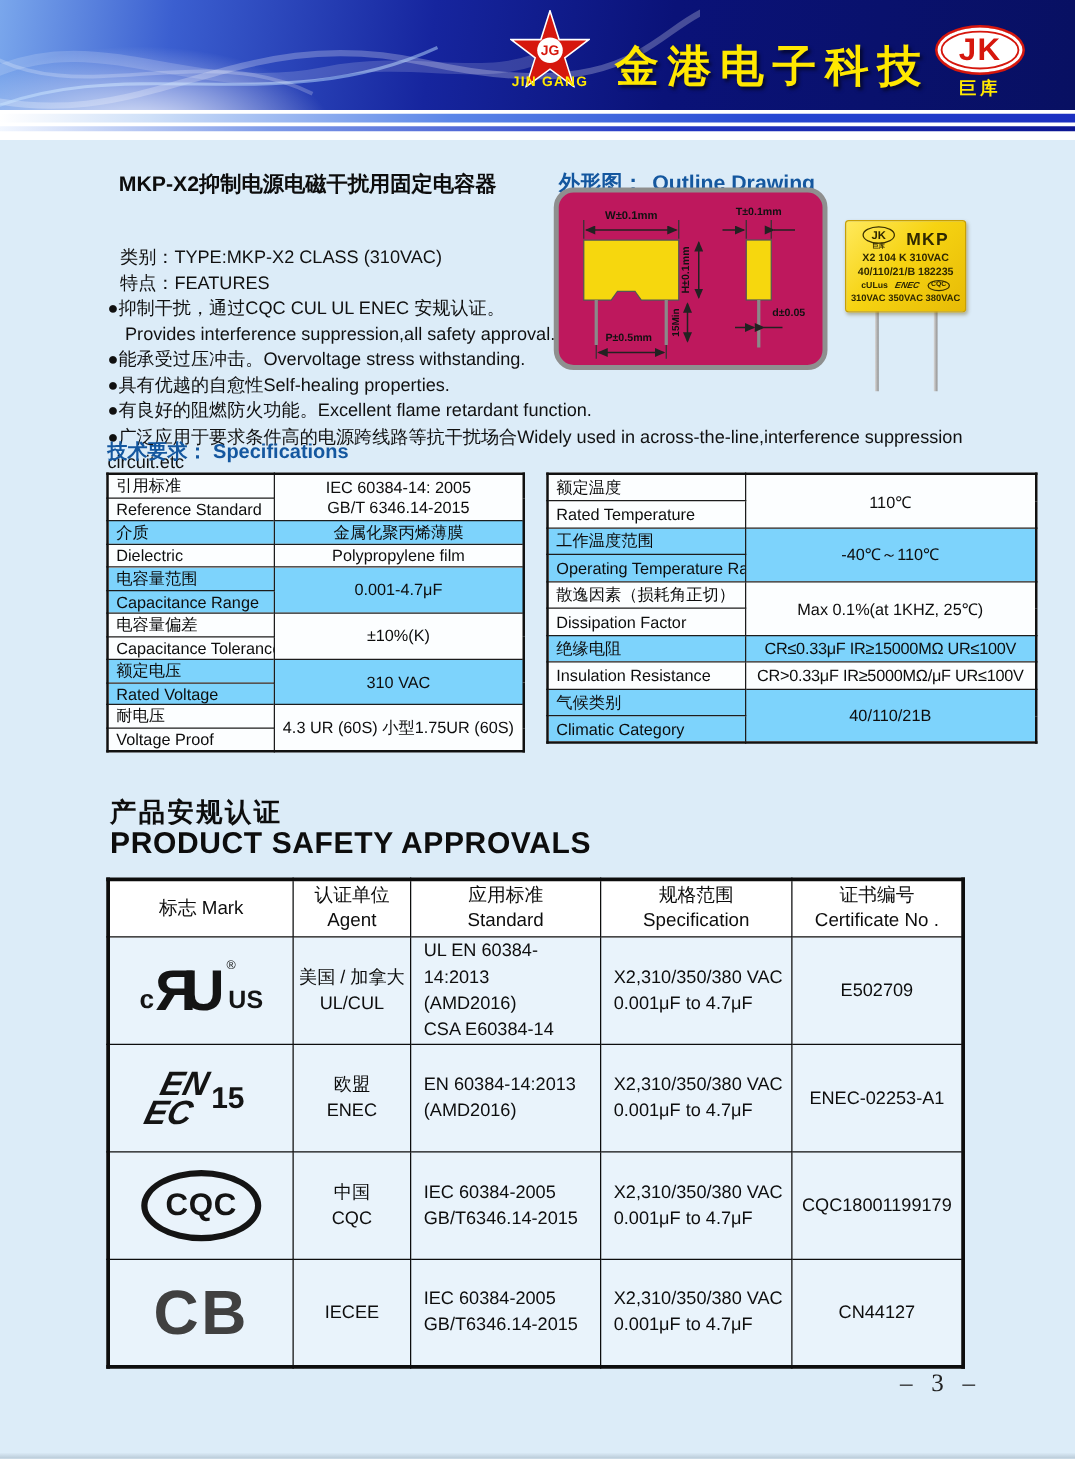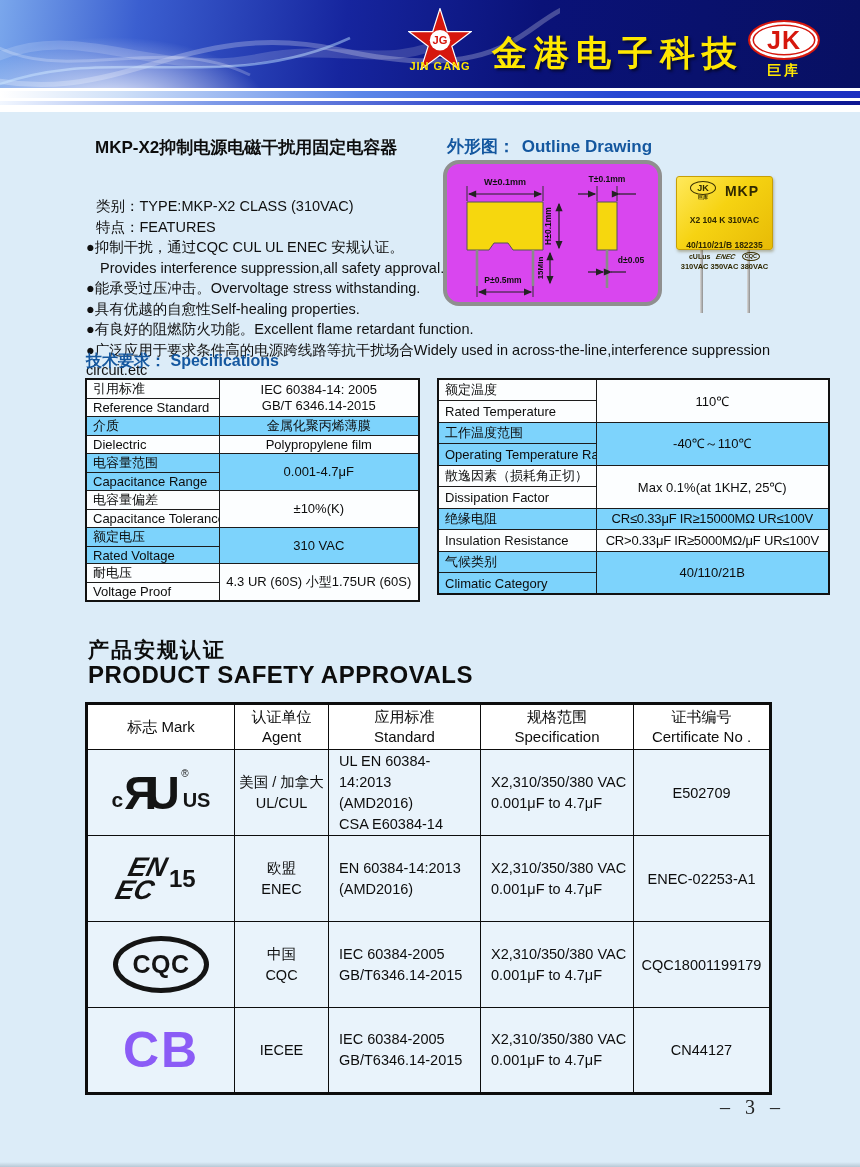--- a/index.html
+++ b/index.html
@@ -33,37 +33,37 @@
 
   
   .doc-title { position:absolute; left:95px; top:136px; font-size:17px; font-weight:bold; color:#0d0d0d; }
   .outline-heading { position:absolute; left:447px; top:135px; font-size:17px; color:#14579f; font-weight:600; }
   .outline-heading .en { font-weight:600; margin-left:2px; }
   .info-block { position:absolute; left:86px; top:196px; width:710px; font-size:14.5px; color:#101010; line-height:20.5px; }
   .info-block .lead-line { padding-left:10px; }
   .info-block .cont { padding-left:14px; }
 
   
-  .drawing-panel { position:absolute; left:443px; top:160px; width:219px; height:146px;
-    background:#d946ef; border:4px solid #8f8f8f; border-radius:16px; }
+  .drawing-panel { position:absolute; left:443px; top:150px; width:219px; height:146px;
+    background:#be185d; border:4px solid #8f8f8f; border-radius:16px; }
 
   
   .cap-lead { position:absolute; width:3px; height:64px; top:249px;
     background:linear-gradient(90deg,#d9d9d9,#8f8f8f); }
   .cap-body { position:absolute; left:676px; top:176px; width:97px; height:74px;
     background:linear-gradient(135deg,#ffe95c 0%,#f6d312 45%,#e7bb06 100%);
     border:1px solid #c79f05; border-radius:3px; box-shadow:1px 2px 3px rgba(90,70,0,0.35);
     color:#2f2800; }
   .ph-row1 { display:flex; align-items:center; justify-content:center; gap:9px; margin-top:4px; }
   .ph-jk-wrap { display:flex; flex-direction:column; align-items:center; }
   .ph-jk { width:26px; height:14px; border:1.5px solid #3a3000; border-radius:50%;
     display:flex; align-items:center; justify-content:center; font-size:9px; font-weight:800; }
   .ph-jk-sub { font-size:5px; font-weight:700; line-height:5px; }
   .ph-mkp { font-size:14px; font-weight:800; letter-spacing:1px; }
-  .ph-line { text-align:center; font-size:8.5px; font-weight:700; line-height:10px; margin-top:15px; white-space:nowrap; }
+  .ph-line { text-align:center; font-size:8.5px; font-weight:700; line-height:10px; margin-top:1px; white-space:nowrap; }
   .ph-marks { display:flex; align-items:center; justify-content:center; gap:6px; margin-top:1px; height:10px; }
   .ph-mark-ul { font-size:7px; font-weight:800; }
   .ph-mark-enec { font-size:7px; font-weight:800; font-style:italic; transform:skewX(-12deg); }
   .ph-mark-cqc { font-size:5.5px; font-weight:800; border:1px solid #3a3000; border-radius:50%; padding:0 2px; line-height:7px; }
   .ph-last { font-size:7.5px; font-weight:700; text-align:center; margin-top:1px; }
 
   
   .spec-heading { position:absolute; left:86px; top:351px; font-size:16px; font-weight:bold; color:#14579f; }
   table.spec { position:absolute; border-collapse:collapse; table-layout:fixed; border:2.5px solid #111; background:#fcfeff; }
   table.spec td { border:1.5px solid #1c1c1c; padding:0 6px; font-size:13px; color:#0d0d0d; overflow:hidden; white-space:nowrap; }
@@ -99,21 +99,21 @@
   .ul-u { display:inline-block; font-size:46px; font-weight:800; line-height:38px; margin-left:-11px; }
   .ul-reg { position:absolute; top:-6px; right:-9px; font-size:10px; }
   .ul-us { font-size:20px; font-weight:800; margin-left:3px; }
   .mark-enec { display:flex; align-items:center; justify-content:center; color:#141414; }
   .enec-st { font-style:italic; font-weight:800; font-size:27px; line-height:23px; transform:skewX(-14deg); }
   .enec-l2 { margin-left:-7px; }
   .enec-15 { font-size:24px; font-weight:600; margin-left:5px; }
   .mark-cqc { width:96px; height:57px; border:5px solid #141414; border-radius:50%;
     display:flex; align-items:center; justify-content:center; margin:0 auto; }
   .mark-cqc span { font-size:25px; font-weight:800; letter-spacing:0.5px; color:#141414; }
-  .mark-cb { font-size:50px; font-weight:800; letter-spacing:2px; color:#8b5cf6; text-align:center; }
+  .mark-cb { font-size:50px; font-weight:800; letter-spacing:2px; color:#404040; text-align:center; }
 
   
   .page-number { position:absolute; left:700px; top:1096px; width:100px; text-align:center;
     font-family:"Liberation Serif", serif; font-size:20px; color:#222; word-spacing:10px; }
   .bottom-edge { position:absolute; bottom:0; left:0; width:100%; height:5px;
     background:linear-gradient(#dcecf8,#b8c9d6); }
 </style>
 </head>
 <body>
 

